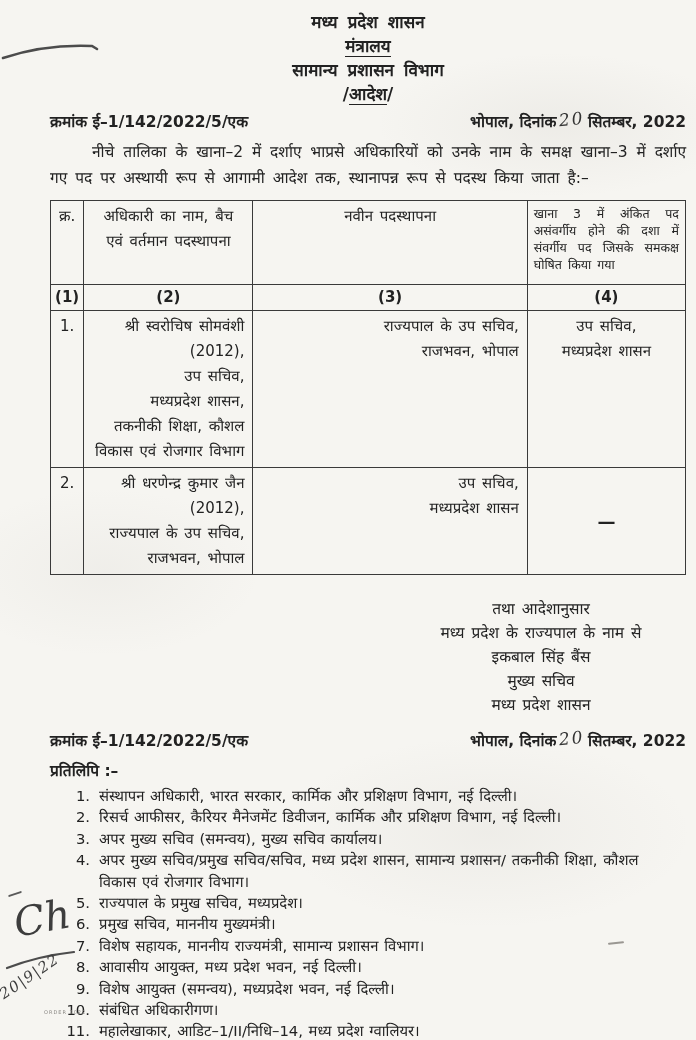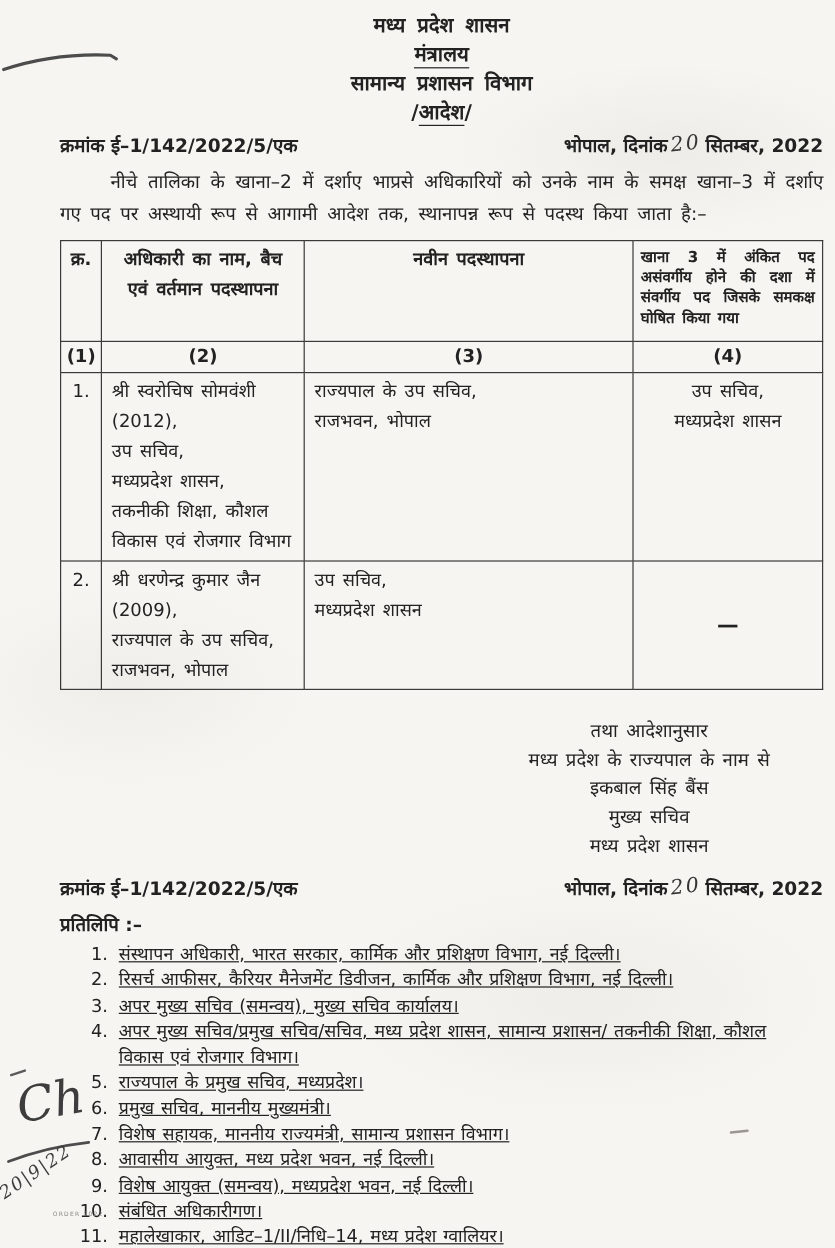--- a/index.html
+++ b/index.html
@@ -28,23 +28,23 @@
     transform:rotate(-6deg) translateY(-2px); margin:0 3px;
   }
 
   
   .intro { margin-top:7px; font-size:15.5px; font-weight:500; line-height:26px; text-align:justify; text-indent:42px; word-spacing:3px; }
 
   
   table.order-table { width:100%; border-collapse:collapse; margin-top:9px; }
   .order-table th, .order-table td {
     border:1.6px solid #3a3a3a; vertical-align:top; font-size:15px; line-height:25px;
-    padding:3px 8px; font-weight:500; word-spacing:2px;
-  }
-  .order-table th { font-weight:bold; text-align:center;margin-top:39px; }
+    padding:3px 8px; font-weight:500; word-spacing:2px;text-align:right;
+  }
+  .order-table th { font-weight:normal; text-align:center;margin-top:39px; }
   .order-table th.h1 { width:30px; vertical-align:top; }
   .order-table th.h2 { width:170px; }
   .order-table th.h3 { width:276px; }
   .order-table th.h4 { width:159px; font-size:12.5px; line-height:17px; text-align:justify; padding:4px 6px; }
   tr.header-row th { height:84px; }
   tr.nums-row td { text-align:center; font-weight:bold; height:26px; padding:1px; line-height:22px; }
   .preline { white-space:pre-line; }
   td.c-sno { text-align:center; padding-left:2px; padding-right:2px; }
   td.c-equiv { text-align:center; }
   tr.data-row-1 td { height:126px; }
@@ -53,21 +53,21 @@
 
   
   .sig-block { width:270px; margin:22px 10px 0 auto; text-align:center; font-size:15.5px; font-weight:500; line-height:24px; word-spacing:2px; }
   .sig-name { font-weight:normal; }
 
   
   .copies-heading { font-weight:bold; font-size:15.5px; margin-top:8px; }
   .copies-list { margin-top:4px; padding-left:16px; }
   .copy-item { display:flex; gap:9px; font-size:14.8px; font-weight:500; line-height:21.4px; word-spacing:1px; }
   .copy-num { min-width:24px; text-align:right; flex:0 0 auto; }
-  .copy-text { flex:1 1 auto; padding-right:14px;text-decoration:underline; }
+  .copy-text { flex:1 1 auto; padding-right:14px; }
 
   
   .pen-stroke { position:absolute; left:0px; top:18px; }
   .hw-initials {
     position:absolute; left:14px; top:898px; font-family:"DejaVu Serif", serif;
     font-style:italic; font-size:40px; color:#3d3d3d; transform:rotate(-10deg); line-height:1;
   }
   .hw-flourish { position:absolute; left:4px; top:948px; }
   .hw-date {
     position:absolute; left:-4px; top:988px; font-family:"DejaVu Serif", serif; font-style:italic;
@@ -121,21 +121,21 @@
 मध्यप्रदेश शासन,
 तकनीकी शिक्षा, कौशल
 विकास एवं रोजगार विभाग</td>
           <td class="preline">राज्यपाल के उप सचिव,
 राजभवन, भोपाल</td>
           <td class="preline c-equiv">उप सचिव,
 मध्यप्रदेश शासन</td>
         </tr>
         <tr class="data-row-2">
           <td class="c-sno">2.</td>
-          <td class="preline">श्री धरणेन्द्र कुमार जैन (2009),
+          <td class="preline">श्री धरणेन्द्र कुमार जैन (2012),
 राज्यपाल के उप सचिव,
 राजभवन, भोपाल</td>
           <td class="preline">उप सचिव,
 मध्यप्रदेश शासन</td>
           <td class="preline c-equiv dash-cell">—</td>
         </tr>
       </tbody>
     </table>
 
     <div class="sig-block">

